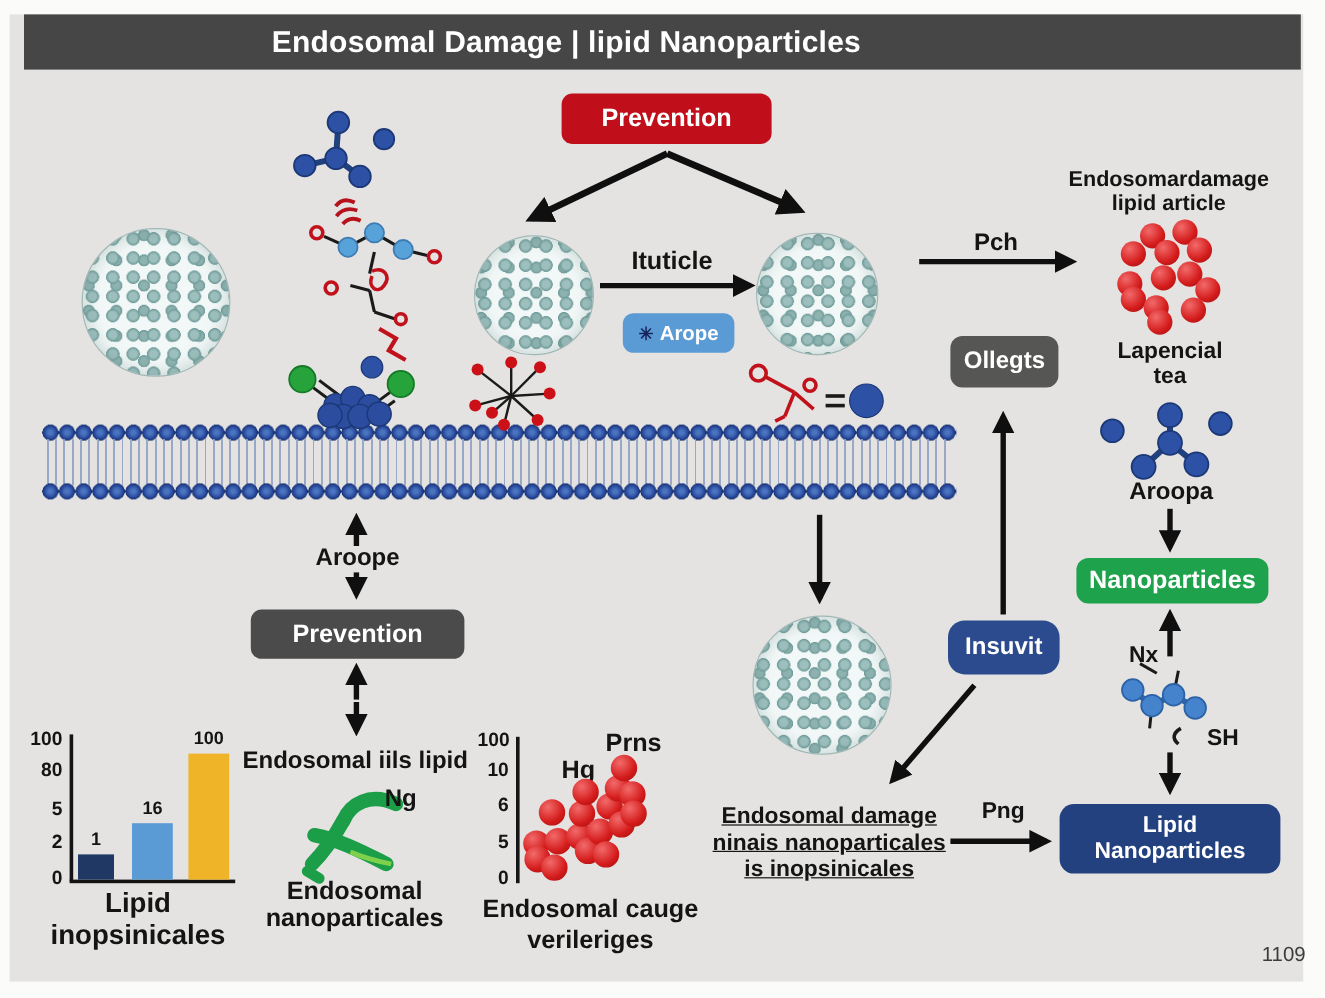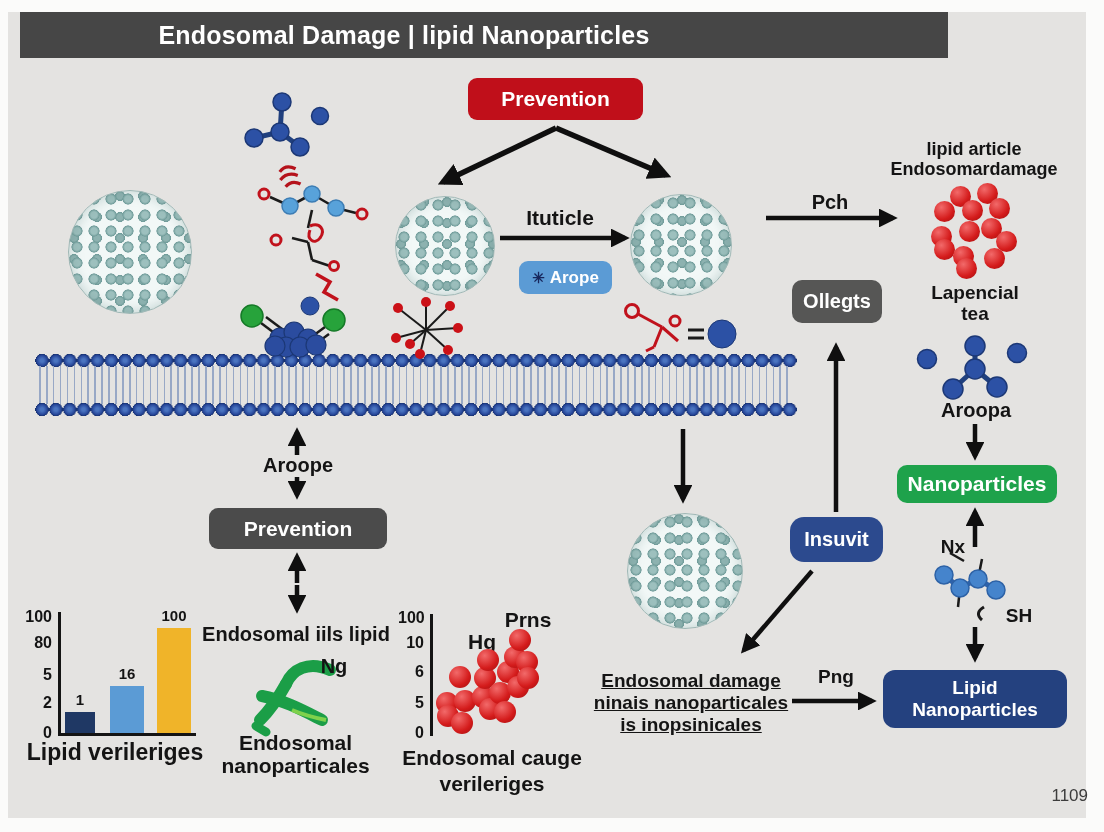--- a/index.html
+++ b/index.html
@@ -1,19 +1,19 @@
 <!DOCTYPE html>
 <html><head>
 <meta charset="utf-8">
 <style>
   html,body{margin:0;padding:0;background:#fff;}
   #frame{position:relative;width:1104px;height:832px;background:#fbfbfa;overflow:hidden;
          font-family:"Liberation Sans",sans-serif;color:#141414;}
   #content{position:absolute;left:8px;top:12px;width:1078px;height:806px;background:#e4e3e1;}
-  #title-bar{position:absolute;left:20px;top:12px;width:928px;height:46px;background:#464646;
+  #title-bar{position:absolute;left:20px;top:12px;width:1064px;height:46px;background:#464646;
              display:flex;align-items:center;justify-content:center;padding-right:160px;box-sizing:border-box;}
   #title-bar span{color:#fff;font-weight:700;font-size:25px;letter-spacing:.2px;}
   .btn{position:absolute;display:flex;align-items:center;justify-content:center;
        color:#fff;font-weight:700;text-align:center;}
   #prevention-top{left:468px;top:78px;width:175px;height:42px;background:#c00f1a;border-radius:9px;font-size:21px;}
   #arope{left:519px;top:261px;width:93px;height:33px;background:#5b9bd5;border-radius:9px;font-size:17px;gap:5px;}
   #arope .ic{color:#17265c;font-size:15px;font-weight:700;}
   #ollegts{left:792px;top:280px;width:90px;height:43px;background:#565655;border-radius:10px;font-size:20px;}
   #insuvit{left:790px;top:517px;width:93px;height:45px;background:#2c4a8e;border-radius:14px;font-size:20px;}
   #nanopart{left:897px;top:465px;width:160px;height:38px;background:#1ea24b;border-radius:10px;font-size:21px;}
@@ -227,22 +227,22 @@
     <span>Prevention</span>
   </div>
   <div id="ituticle" class="lbl">Ituticle</div>
   <div id="arope" class="btn">
     <span class="ic">✳</span>
     <span>Arope</span>
   </div>
   <div id="pch" class="lbl">Pch</div>
 
   <div id="dmg-particle" class="lbl">
+    <div>Endosomardamage</div>
     <div>lipid article</div>
-    <div>Endosomardamage</div>
   </div>
   <div id="red-cluster">
       <span class="cdot" style="left: 30px; top: 6px;"></span>
       <span class="cdot" style="left: 57px; top: 3px;"></span>
       <span class="cdot" style="left: 14px; top: 21px;"></span>
       <span class="cdot" style="left: 42px; top: 20px;"></span>
       <span class="cdot" style="left: 69px; top: 18px;"></span>
       <span class="cdot" style="left: 11px; top: 46px;"></span>
       <span class="cdot" style="left: 39px; top: 41px;"></span>
       <span class="cdot" style="left: 61px; top: 38px;"></span>
@@ -323,21 +323,21 @@
   </svg>
   <div id="ng-lbl" class="lbl">Ng</div>
   <div id="endo-nano" class="lbl">
     <div>Endosomal</div>
     <div>nanoparticales</div>
   </div>
 
   <div id="bar-chart" class="chart">
     <div class="axis" style="left:38px;top:12px;width:3px;height:122px;"></div>
     <div class="axis" style="left:38px;top:133px;width:138px;height:3px;"></div>
-    <div class="chart-caption" id="bar-caption">Lipid verileriges</div>
+    <div class="chart-caption" id="bar-caption">Lipid inopsinicales</div>
   <span class="tick" style="top: 17px;">100</span>
       <span class="tick" style="top: 43px;">80</span>
       <span class="tick" style="top: 75px;">5</span>
       <span class="tick" style="top: 103px;">2</span>
       <span class="tick" style="top: 133px;">0</span>
       <div class="vbar" style="left: 45px; top: 112px; width: 30px; height: 21px; background: rgb(31, 56, 100);"></div>
       <span class="bar-label" style="left: 35px; top: 91px; width: 50px;">1</span>
       <div class="vbar" style="left: 90px; top: 86px; width: 34px; height: 47px; background: rgb(91, 155, 213);"></div>
       <span class="bar-label" style="left: 80px; top: 65px; width: 54px;">16</span>
       <div class="vbar" style="left: 137px; top: 28px; width: 34px; height: 105px; background: rgb(240, 180, 41);"></div>

